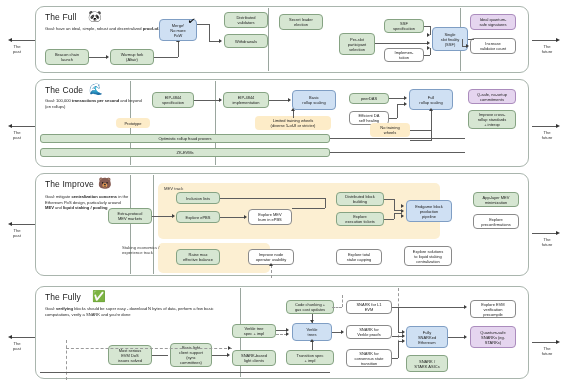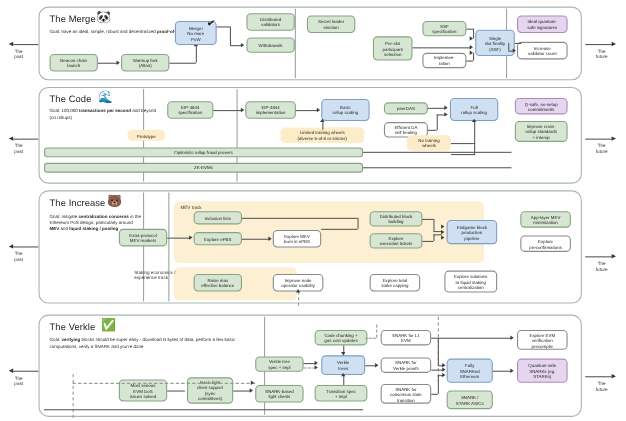--- a/index.html
+++ b/index.html
@@ -136,21 +136,21 @@
 
   <div class="timeline-line" style="left:532px;top:342px;width:24px;"></div>
   <div class="tri-r" style="left:556px;top:340px;"></div>
   <div class="timemark" style="left:532px;top:346px;width:30px;white-space:pre-line;">The
 future</div>
 
   <div class="panel" style="left:35px;top:6px;width:494px;height:67px;"></div>
   <div class="divider" style="left:268px;top:8px;height:63px;"></div>
   <div class="divider" style="left:460px;top:8px;height:63px;"></div>
 
-  <div class="panel-title" style="left:45px;top:12px;">The Merge</div>
+  <div class="panel-title" style="left:45px;top:12px;">The Full</div>
   <div class="panel-emoji" style="left:88px;top:11px;">🐼</div>
   <div class="panel-goal" style="left:45px;top:26px;">Goal: have an ideal, simple, robust and decentralized <b>proof-of-stake consensus</b></div>
 
   <div class="node n-green" style="left:45px;top:49px;width:44px;height:16px;">Beacon chain
 launch</div>
   <div class="hline" style="left:89px;top:57px;width:18px;"></div>
   <div class="arrow-r" style="left:106px;top:55px;"></div>
   <div class="node n-green" style="left:110px;top:49px;width:44px;height:16px;">Warmup fork
 (Altair)</div>
 
@@ -257,21 +257,21 @@
   <div class="arrow-u" style="left:291px;top:108px;"></div>
   <div class="vline" style="left:431px;top:110px;height:30px;"></div>
   <div class="arrow-u" style="left:429px;top:108px;"></div>
   <div class="hline" style="left:410px;top:130px;width:22px;"></div>
   <div class="hline" style="left:410px;top:140px;width:22px;"></div>
 
   <div class="panel" style="left:35px;top:173px;width:494px;height:103px;"></div>
   <div class="divider" style="left:130px;top:175px;height:99px;"></div>
   <div class="divider" style="left:153px;top:175px;height:99px;"></div>
 
-  <div class="panel-title" style="left:45px;top:179px;">The Increase</div>
+  <div class="panel-title" style="left:45px;top:179px;">The Improve</div>
   <div class="panel-emoji" style="left:98px;top:178px;">🐻</div>
   <div class="panel-goal" style="left:45px;top:194px;width:85px;">Goal: mitigate <b>centralization concerns</b> in the Ethereum PoS design, particularly around <b>MEV</b> and <b>liquid staking / pooling</b></div>
 
   <div class="track" style="left:158px;top:183px;width:282px;height:56px;"></div>
   <div class="track-label" style="left:164px;top:186px;">MEV track</div>
 
   <div class="track" style="left:158px;top:243px;width:112px;height:30px;"></div>
   <div class="track-label" style="left:122px;top:245px;width:46px;">Staking economics /
 experience track</div>
 
@@ -326,21 +326,21 @@
 to liquid staking
 centralization</div>
 
   <div class="dashv" style="left:271px;top:265px;height:13px;"></div>
   <div class="arrow-u" style="left:269px;top:263px;"></div>
 
   <div class="panel" style="left:35px;top:286px;width:494px;height:93px;"></div>
   <div class="divider" style="left:240px;top:288px;height:89px;"></div>
   <div class="dashv" style="left:398px;top:288px;height:60px;"></div>
 
-  <div class="panel-title" style="left:45px;top:292px;">The Verkle</div>
+  <div class="panel-title" style="left:45px;top:292px;">The Fully</div>
   <div class="panel-emoji" style="left:92px;top:291px;">✅</div>
   <div class="panel-goal" style="left:45px;top:306px;width:180px;">Goal: <b>verifying</b> blocks should be super easy - download N bytes of data, perform a few basic computations, verify a SNARK and you're done</div>
 
   <div class="node n-green" style="left:108px;top:345px;width:44px;height:20px;">Most serious
 EVM DoS
 issues solved</div>
   <div class="node n-green" style="left:170px;top:343px;width:42px;height:24px;">Basic light
 client support
 (sync
 committees)</div>

